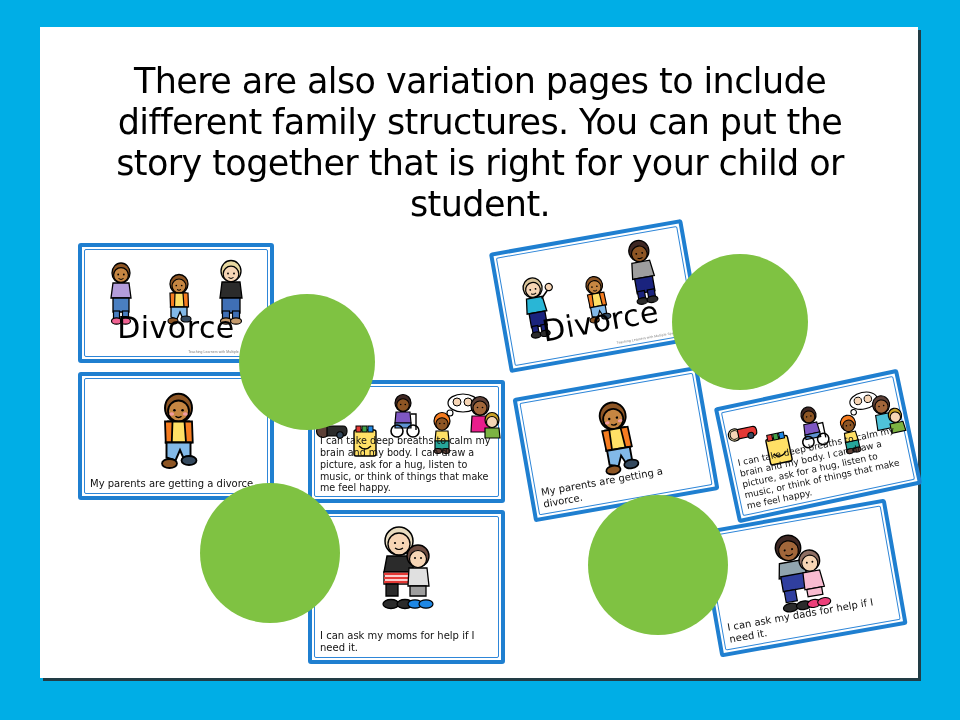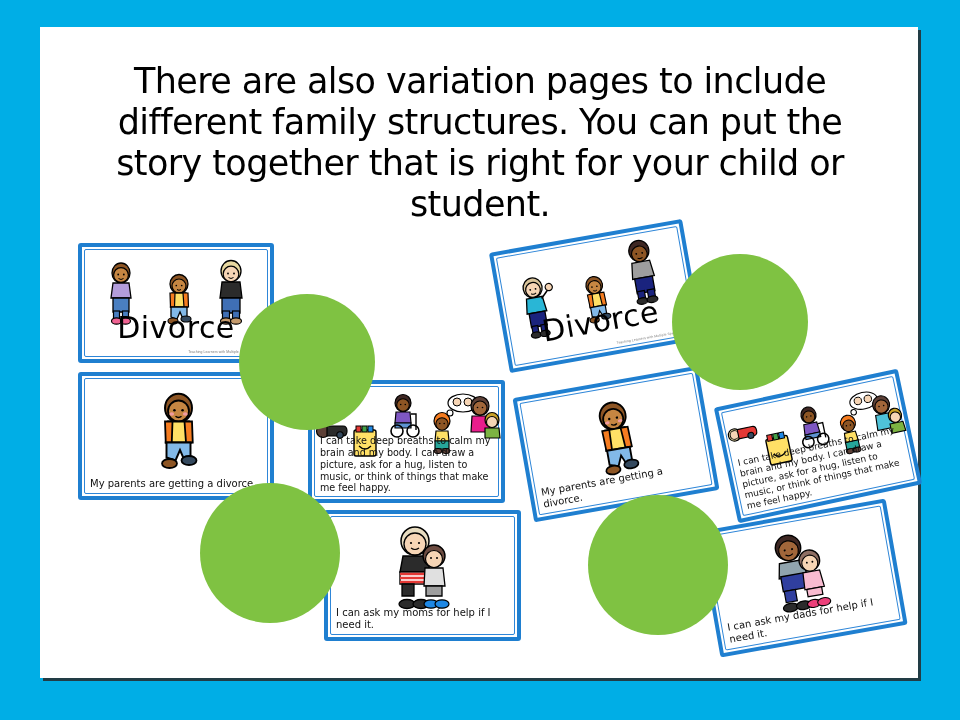--- a/index.html
+++ b/index.html
@@ -216,21 +216,21 @@
               <circle cx="15.5" cy="11.5" r=".8" fill="#000"></circle>
             <path d="M5 20h16l2 16H4z" fill="#E91E8C" stroke="#000" stroke-width="1.2"></path>
             <ellipse cx="25" cy="24" rx="7" ry="7.5" fill="#C9A227" stroke="#000" stroke-width="1.2"></ellipse>
             <circle cx="25" cy="26" r="5.5" fill="#F6D5B5" stroke="#000" stroke-width="1.1"></circle>
             <path d="M18 32h14l1 10H18z" fill="#7CB342" stroke="#000" stroke-width="1.2"></path>
           </svg>
         </div>
         <div class="cap blk" style="font-size:9.6px;line-height:1.22;">I can take deep breaths to calm my brain and my body. I can draw a picture, ask for a hug, listen to music, or think of things that make me feel happy.</div>
       </div>
 
-      <div class="card" style="left:284px;top:483px;width:197px;height:131px;">
+      <div class="card" style="left:268px;top:483px;width:197px;height:154px;">
         <div class="inner"></div>
         <div class="art" style="left:62px;top:12px;">
           <svg width="66" height="88" viewBox="0 0 66 88">
             <ellipse cx="25" cy="15" rx="14" ry="14" fill="#E8DCC0" stroke="#000" stroke-width="1.5"></ellipse>
             <circle cx="25" cy="18" r="11" fill="#F6D5B5" stroke="#000" stroke-width="1.3"></circle>
             <circle cx="21" cy="17" r="1.1" fill="#000"></circle>
               <circle cx="29" cy="17" r="1.1" fill="#000"></circle>
             <path d="M21 22q4 3 8 0" stroke="#000" stroke-width="1.2" fill="none"></path>
             <path d="M13 30h24l3 16H10z" fill="#2B2B2B" stroke="#000" stroke-width="1.4"></path>
             <path d="M10 46h30v12H10z" fill="#fff" stroke="#000" stroke-width="1.4"></path>

